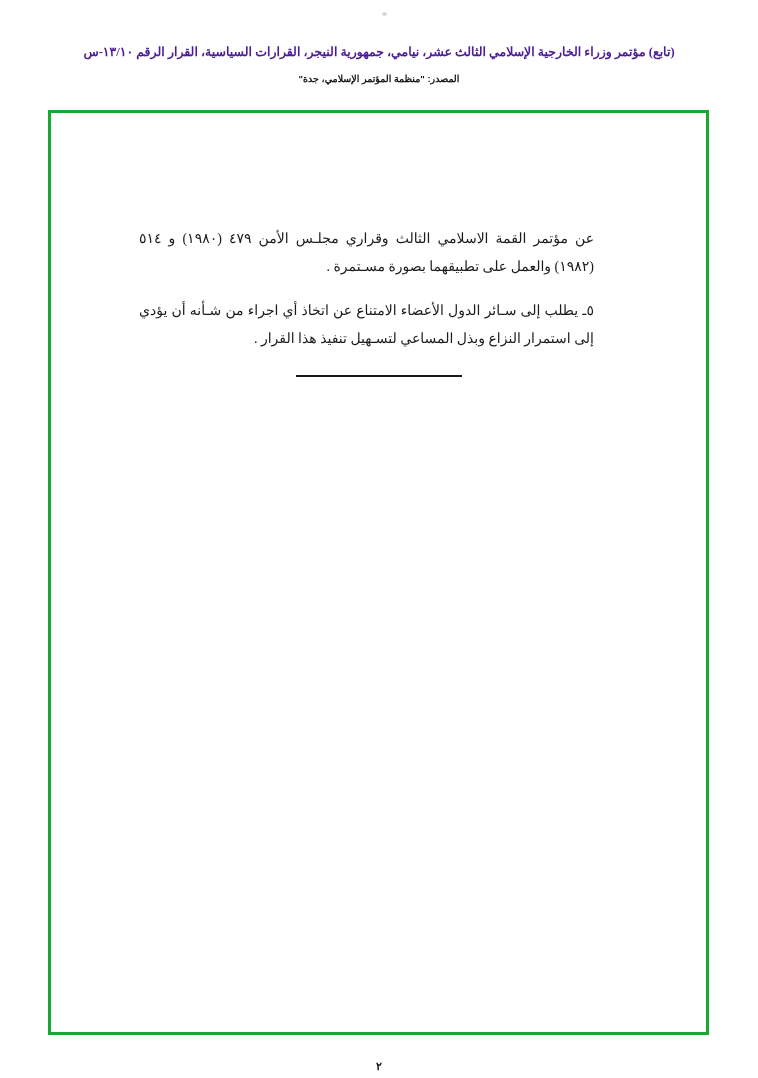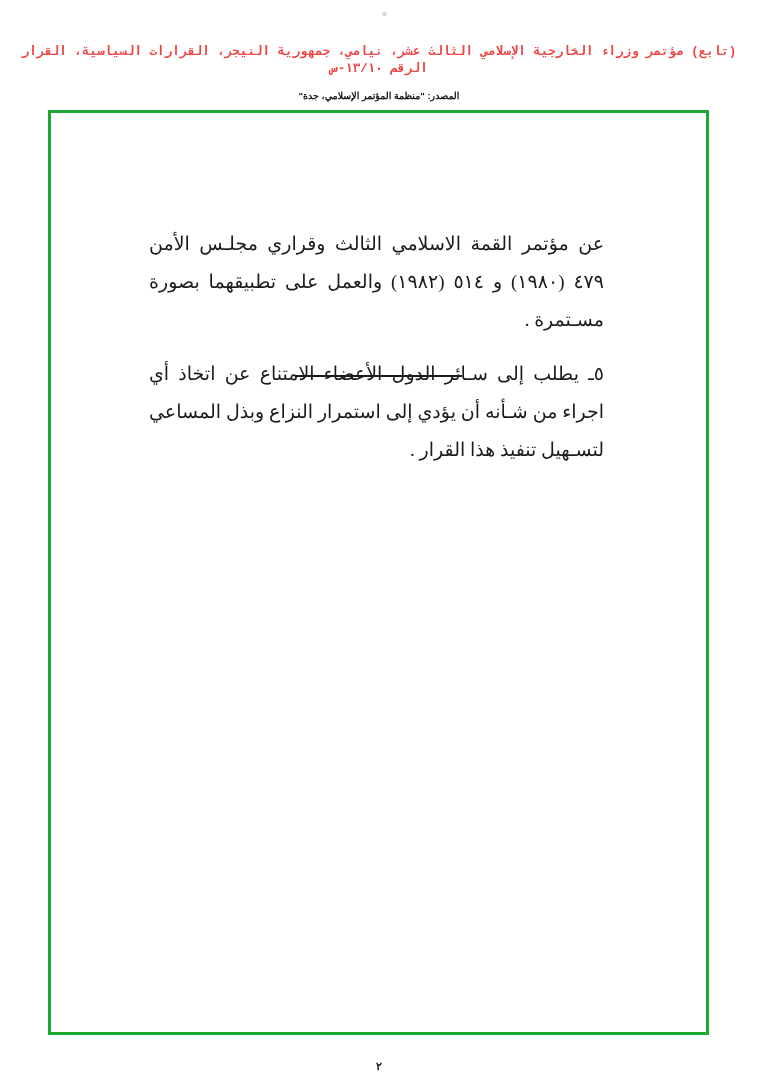--- a/index.html
+++ b/index.html
@@ -36,25 +36,25 @@
   .header-block {
     position: absolute;
     top: 44px;
     left: 0;
     right: 0;
     text-align: center;
     direction: rtl;
   }
 
   .header-title {
-    font-family: Liberation Mono, monospace;
+    font-family: Liberation Serif, serif;
     font-weight: bold;
     font-size: 12.5px;
     letter-spacing: 0px;
-    color: #ef4444;
+    color: #4c1d95;
     line-height: 1.35;
   }
 
   .header-source {
     font-family: "Liberation Sans", sans-serif;
     font-weight: bold;
     font-size: 9.5px;
     color: #151515;
     margin-top: 12px;
   }
@@ -66,26 +66,26 @@
     width: 661px;
     height: 925px;
     border: 3px solid #1aa832;
     box-sizing: border-box;
     background: #ffffff;
   }
 
   .body-text {
     position: absolute;
     top: 112px;
-    right: 102px;
+    right: 112px;
     width: 455px;
     direction: rtl;
     text-align: justify;
     font-family: "Liberation Serif", serif;
-    font-size: 19px;
+    font-size: 14px;
     line-height: 2.0;
     color: #1b1b1b;
   }
 
   .para {
     margin: 0 0 12px 0;
     text-align: justify;
     text-justify: inter-word;
   }
 

